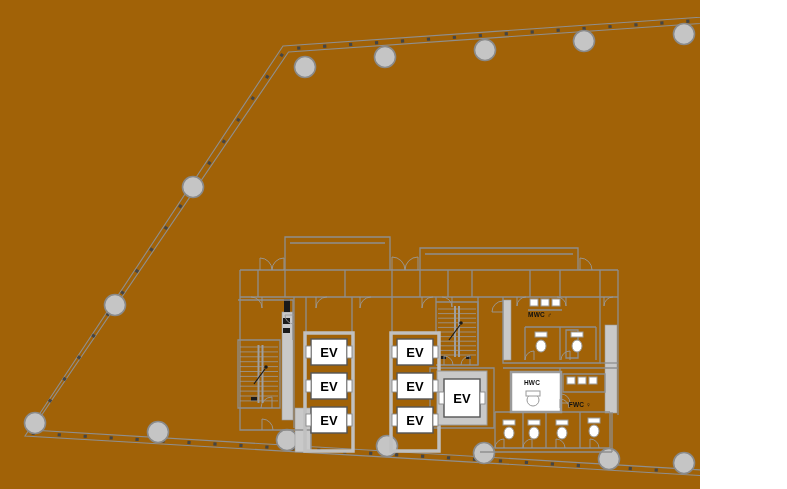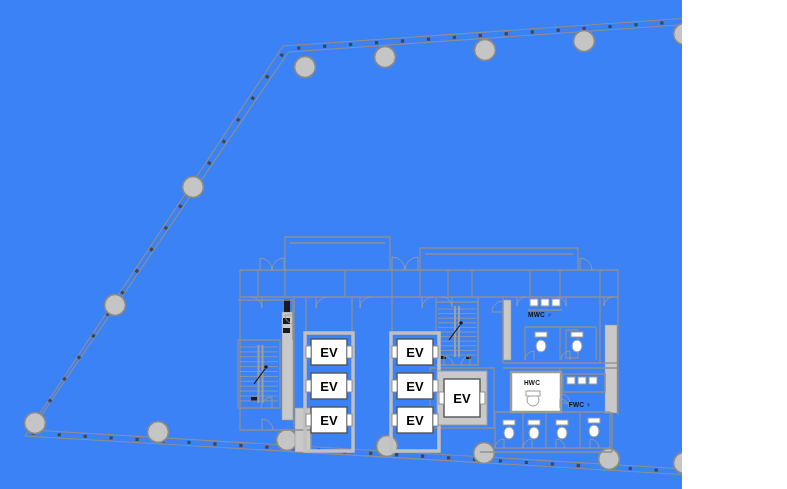--- a/index.html
+++ b/index.html
@@ -1,17 +1,17 @@
 <!DOCTYPE html>
 <html><head>
 <meta charset="utf-8">
 <style>
   html,body{margin:0;padding:0;background:#ffffff;}
-  .stage{position:relative;width:682px;height:489px;background:#3b82f6;overflow:hidden;
-         font-family:"Liberation Sans",sans-serif;}
+  .stage{position:relative;width:682px;height:489px;background:#a16207;overflow:hidden;
+         font-family:"Liberation Sans",sans-serif;padding-left:18px;}
   svg{position:absolute;left:0;top:0;}
   .ev-label{font-family:"Liberation Sans",sans-serif;font-size:13px;font-weight:600;fill:#000;}
   .room-label{font-family:"Liberation Sans",sans-serif;font-size:6.5px;font-weight:700;fill:#111;letter-spacing:.2px;}
 </style>
 </head>
 <body>
 
 <div class="stage">
   <svg id="plan-svg" width="787" height="489" viewBox="0 0 787 489">
     <g id="g-outline">

